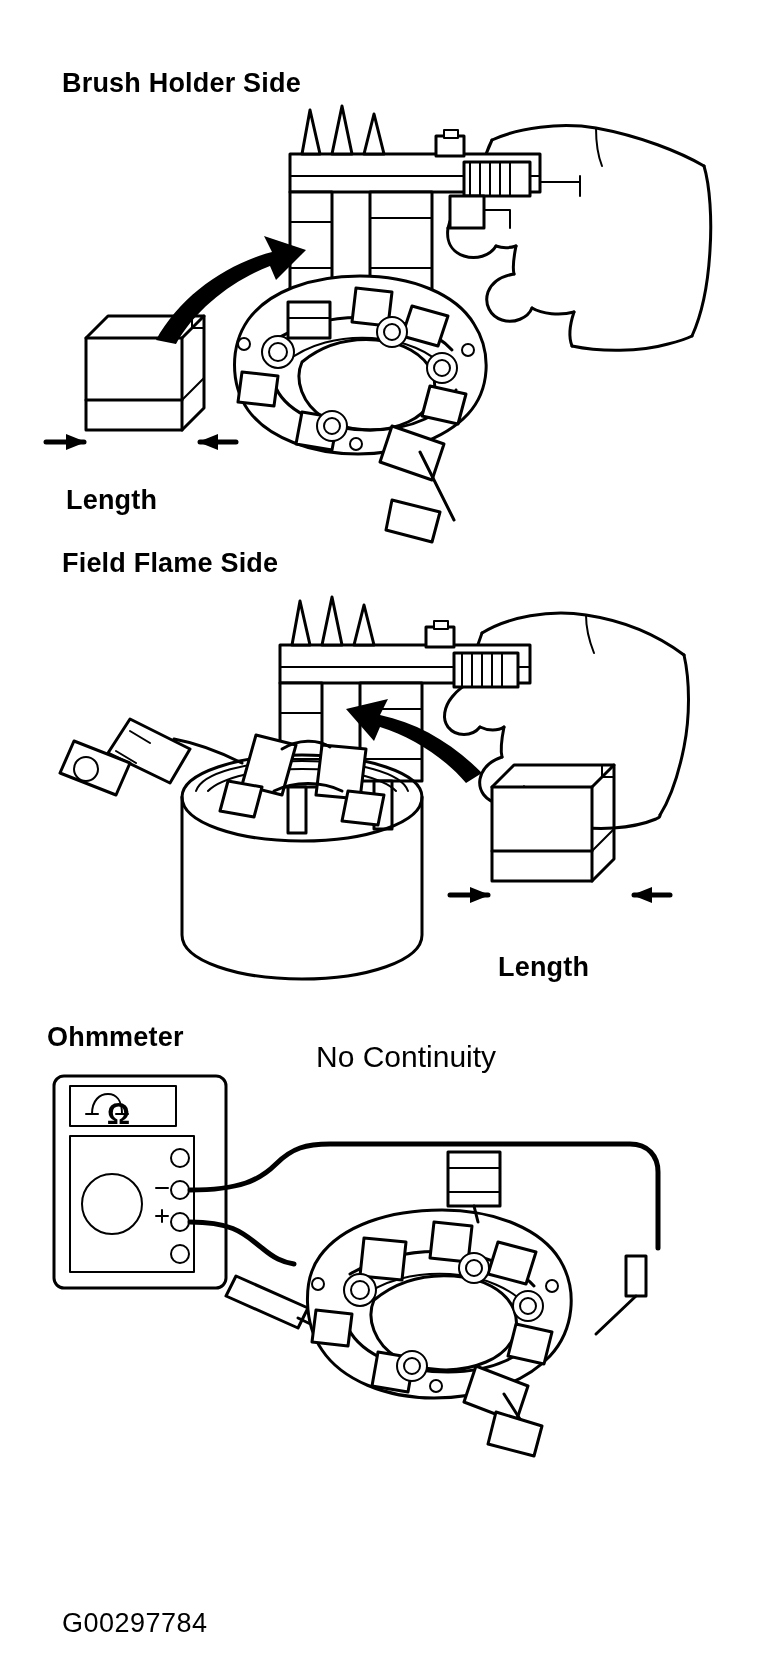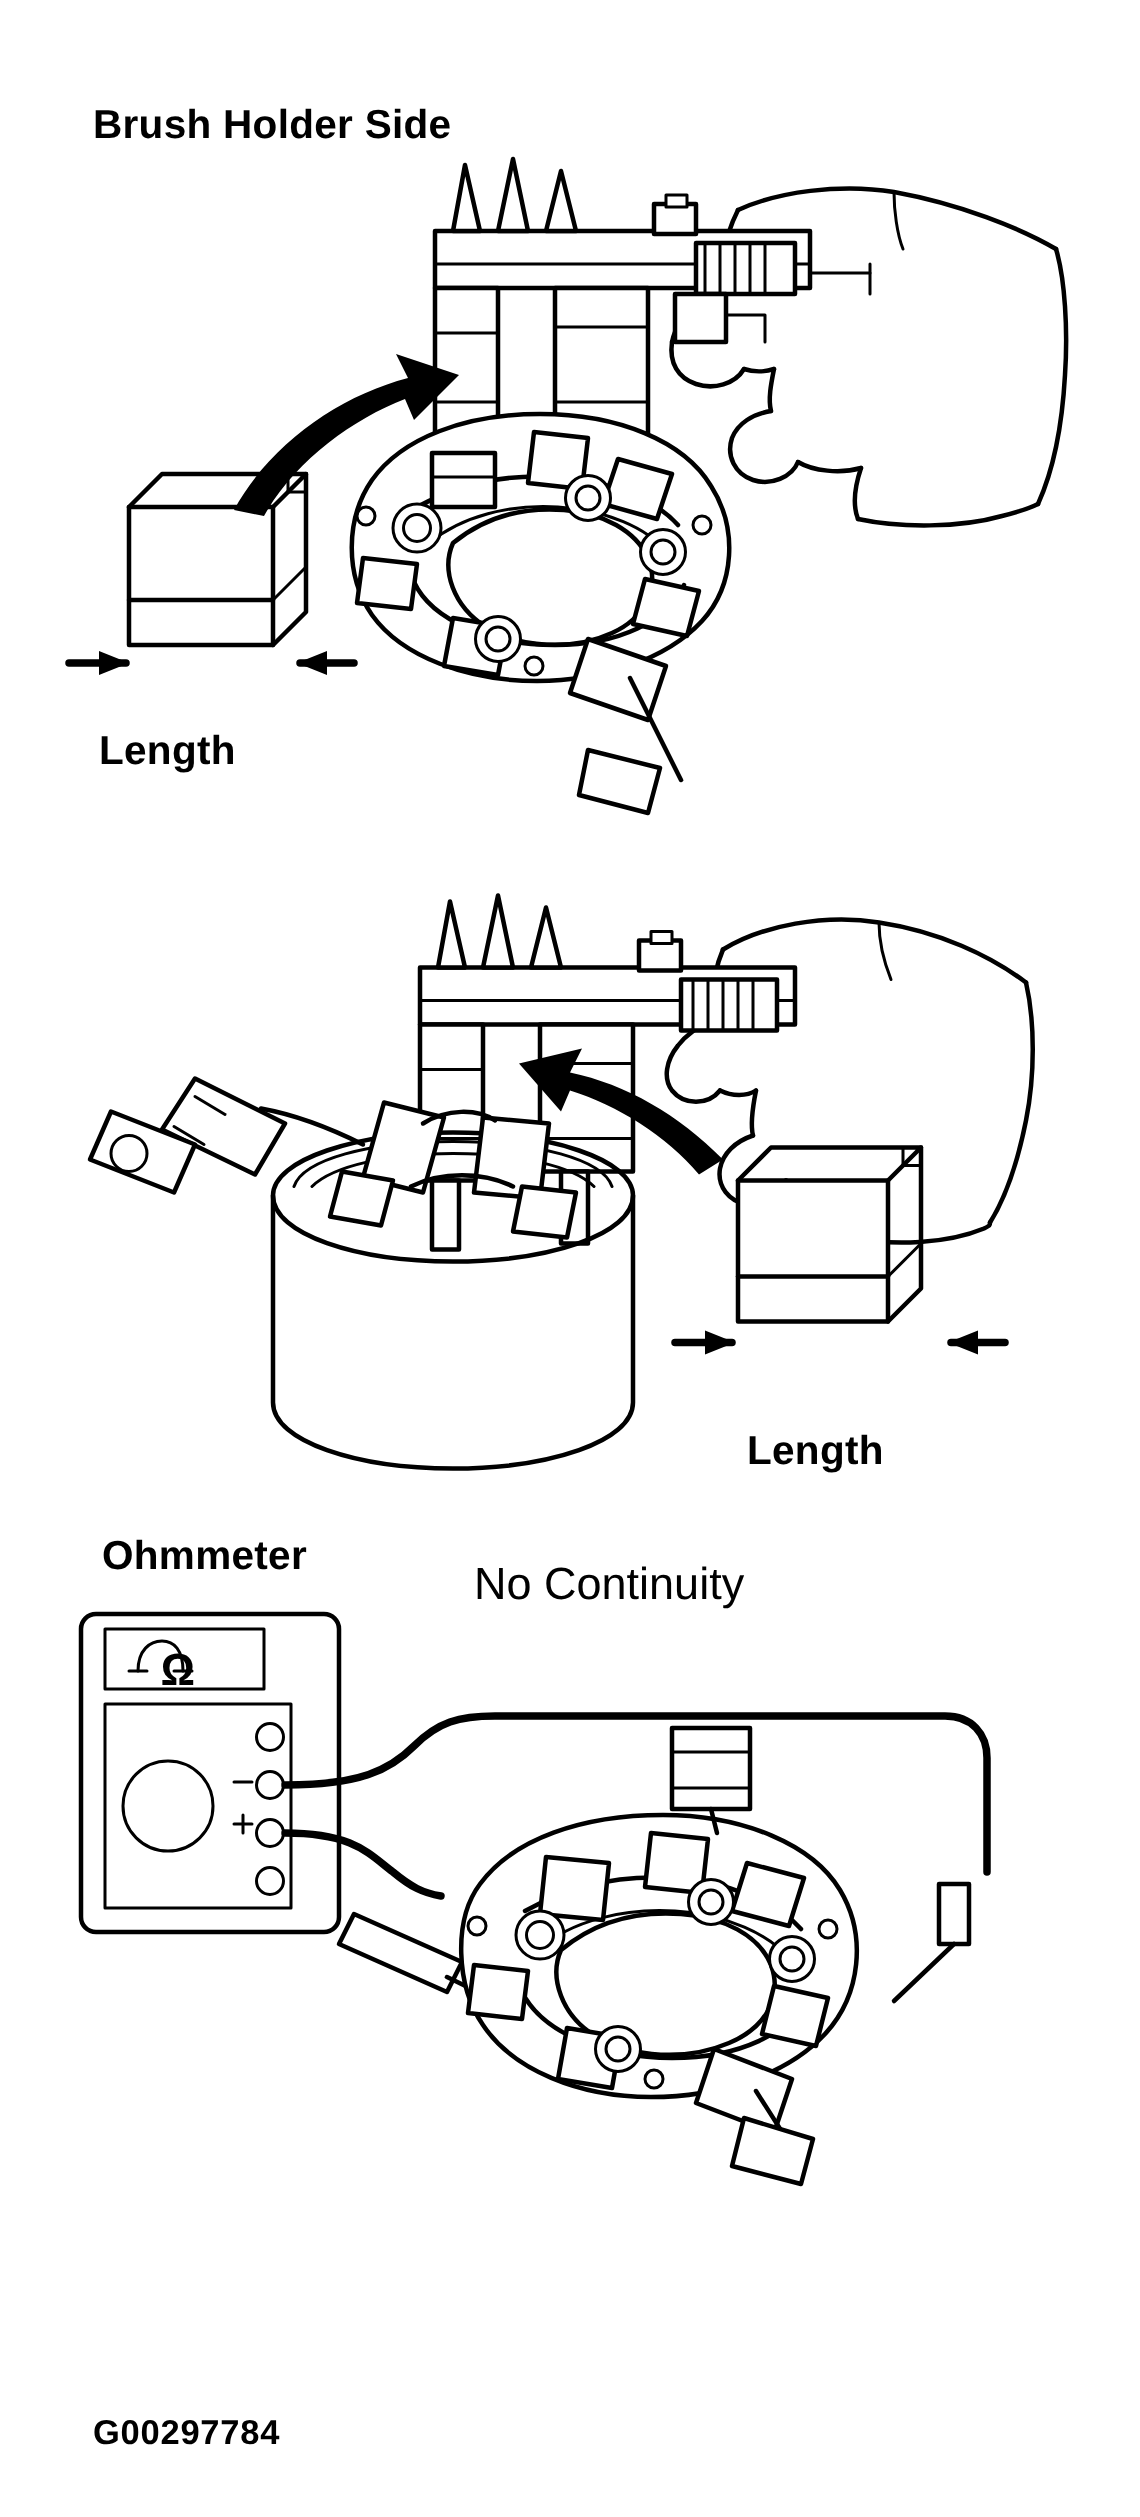--- a/index.html
+++ b/index.html
@@ -29,22 +29,22 @@
   }
   .fig-label-lg {
     font-size: 27px;
     letter-spacing: 0.2px;
   }
   .fig-label-md {
     font-size: 30px;
   }
   .code-label {
     position: absolute;
-    font-size: 23px;
-    font-weight: bold;
+    font-size: 27px;
+    font-weight: normal;
     letter-spacing: 0.5px;
   }
   .panel {
     position: absolute;
   }
   svg {
     display: block;
     overflow: visible;
   }
   .ln {
@@ -195,20 +195,21 @@
       </g>
 
       <g>
         <path class="fillk" d="M116 240 C140 196 186 164 232 152 L224 136 L266 150 L236 180 L230 166 C194 180 156 208 136 244 Z"></path>
       </g>
     </svg>
   </div>
 
   <div class="label fig-label-lg" style="left:66px; top:485px;">Length</div>
 
+  <div class="label fig-label-lg" style="left:62px; top:548px;">Field Flame Side</div>
 
   <div class="panel" style="left:30px; top:585px; width:700px; height:420px;">
     <svg width="700" height="420" viewBox="0 0 700 420">
 
       <g>
         <path class="ln" d="M452 48 C478 32 520 24 556 30 C596 36 630 52 654 70"></path>
         <path class="ln" d="M654 70 C660 96 660 132 654 162 C648 192 640 214 630 230"></path>
         <path class="ln" d="M452 48 C446 62 444 78 446 94"></path>
         <path class="ln" d="M446 94 C438 98 428 104 422 112 C414 122 412 134 418 142 C426 152 442 152 450 142"></path>
         <path class="ln" d="M450 142 C458 146 468 146 474 142"></path>
@@ -282,21 +283,21 @@
       </g>
 
       <g>
         <path class="fillk" d="M452 188 C422 158 388 138 350 130 L358 114 L316 124 L344 156 L350 142 C382 152 414 172 436 198 Z"></path>
       </g>
     </svg>
   </div>
 
   <div class="label fig-label-lg" style="left:498px; top:952px;">Length</div>
 
-  <div class="label fig-label-lg" style="left:68px; top:1022px;">Ohmmeter</div>
+  <div class="label fig-label-lg" style="left:47px; top:1022px;">Ohmmeter</div>
 
   <div class="label fig-label-md" style="left:316px; top:1040px; font-weight:normal;">No Continuity</div>
 
   <div class="panel" style="left:30px; top:1060px; width:700px; height:400px;">
     <svg width="700" height="400" viewBox="0 0 700 400">
 
       <g>
         <rect class="fillw" x="24" y="16" width="172" height="212" rx="10" ry="10"></rect>
         <rect class="fillw2" x="40" y="26" width="106" height="40"></rect>
         <path class="ln2" d="M62 54 C62 40 70 34 78 34 C86 34 92 40 92 54"></path>

